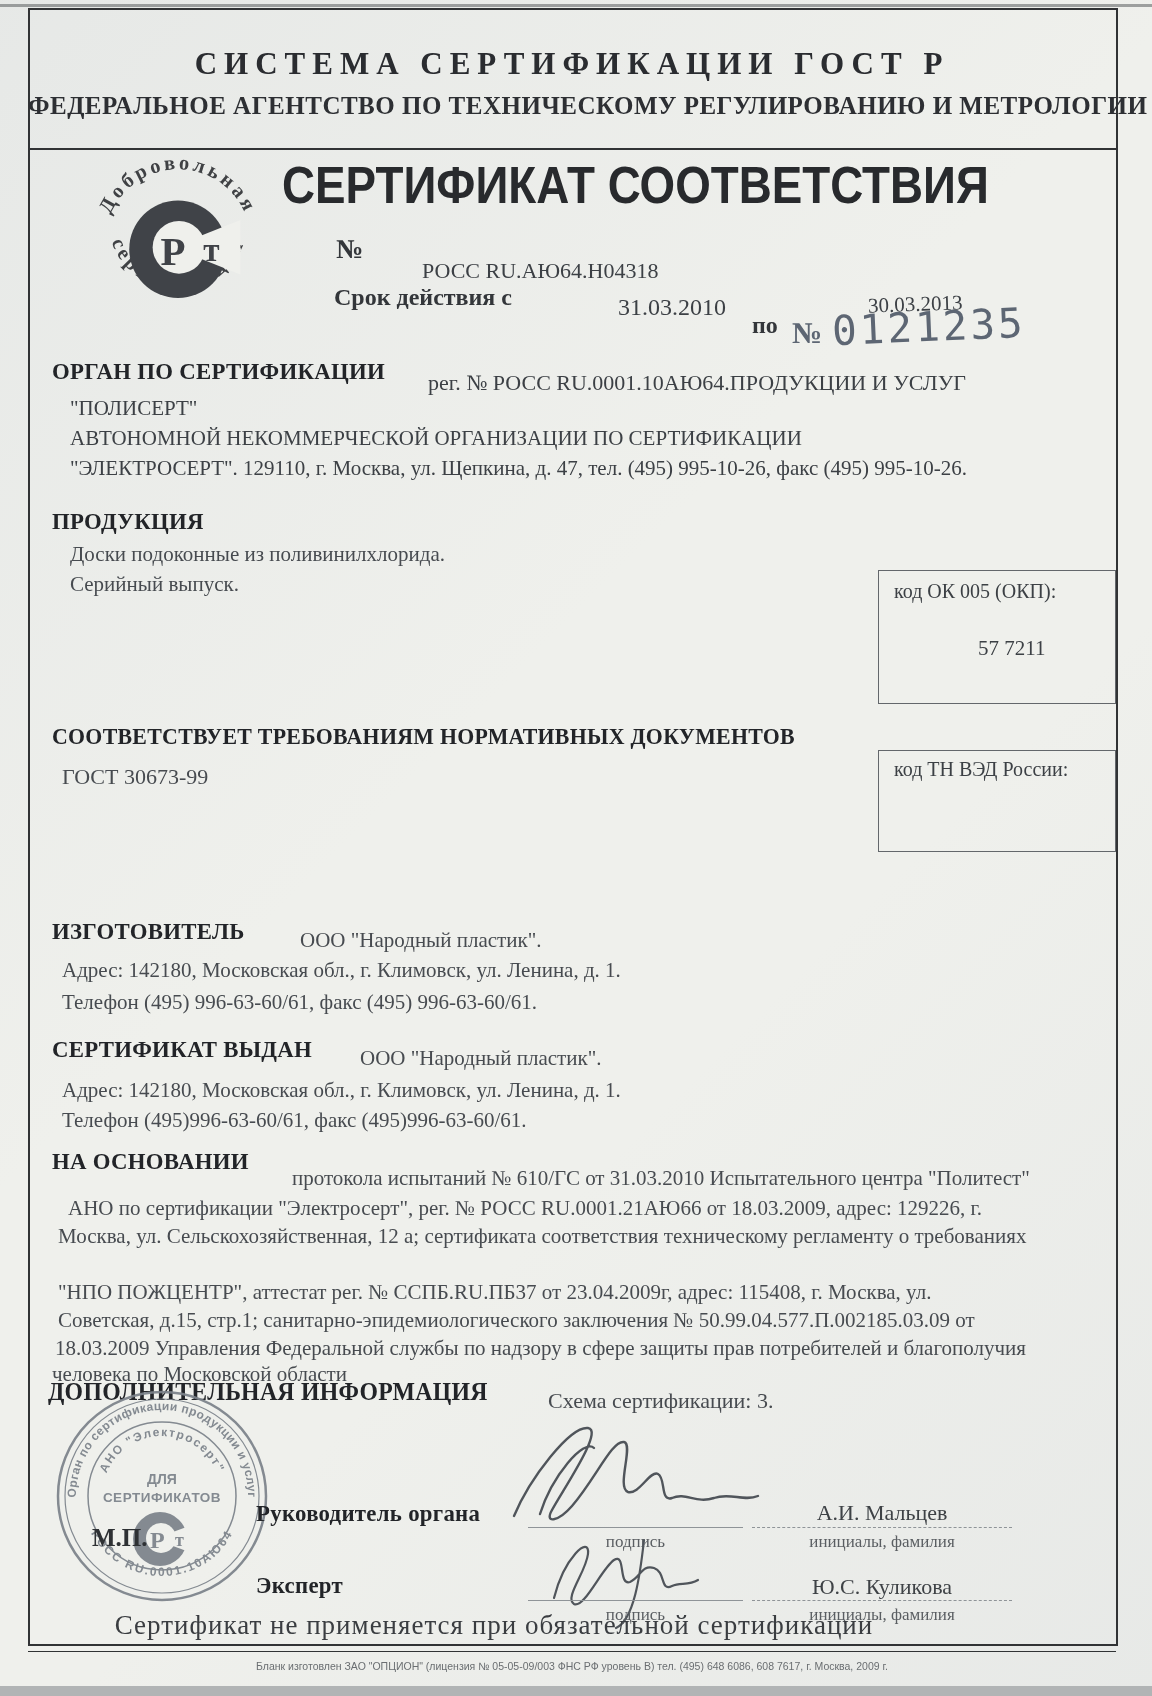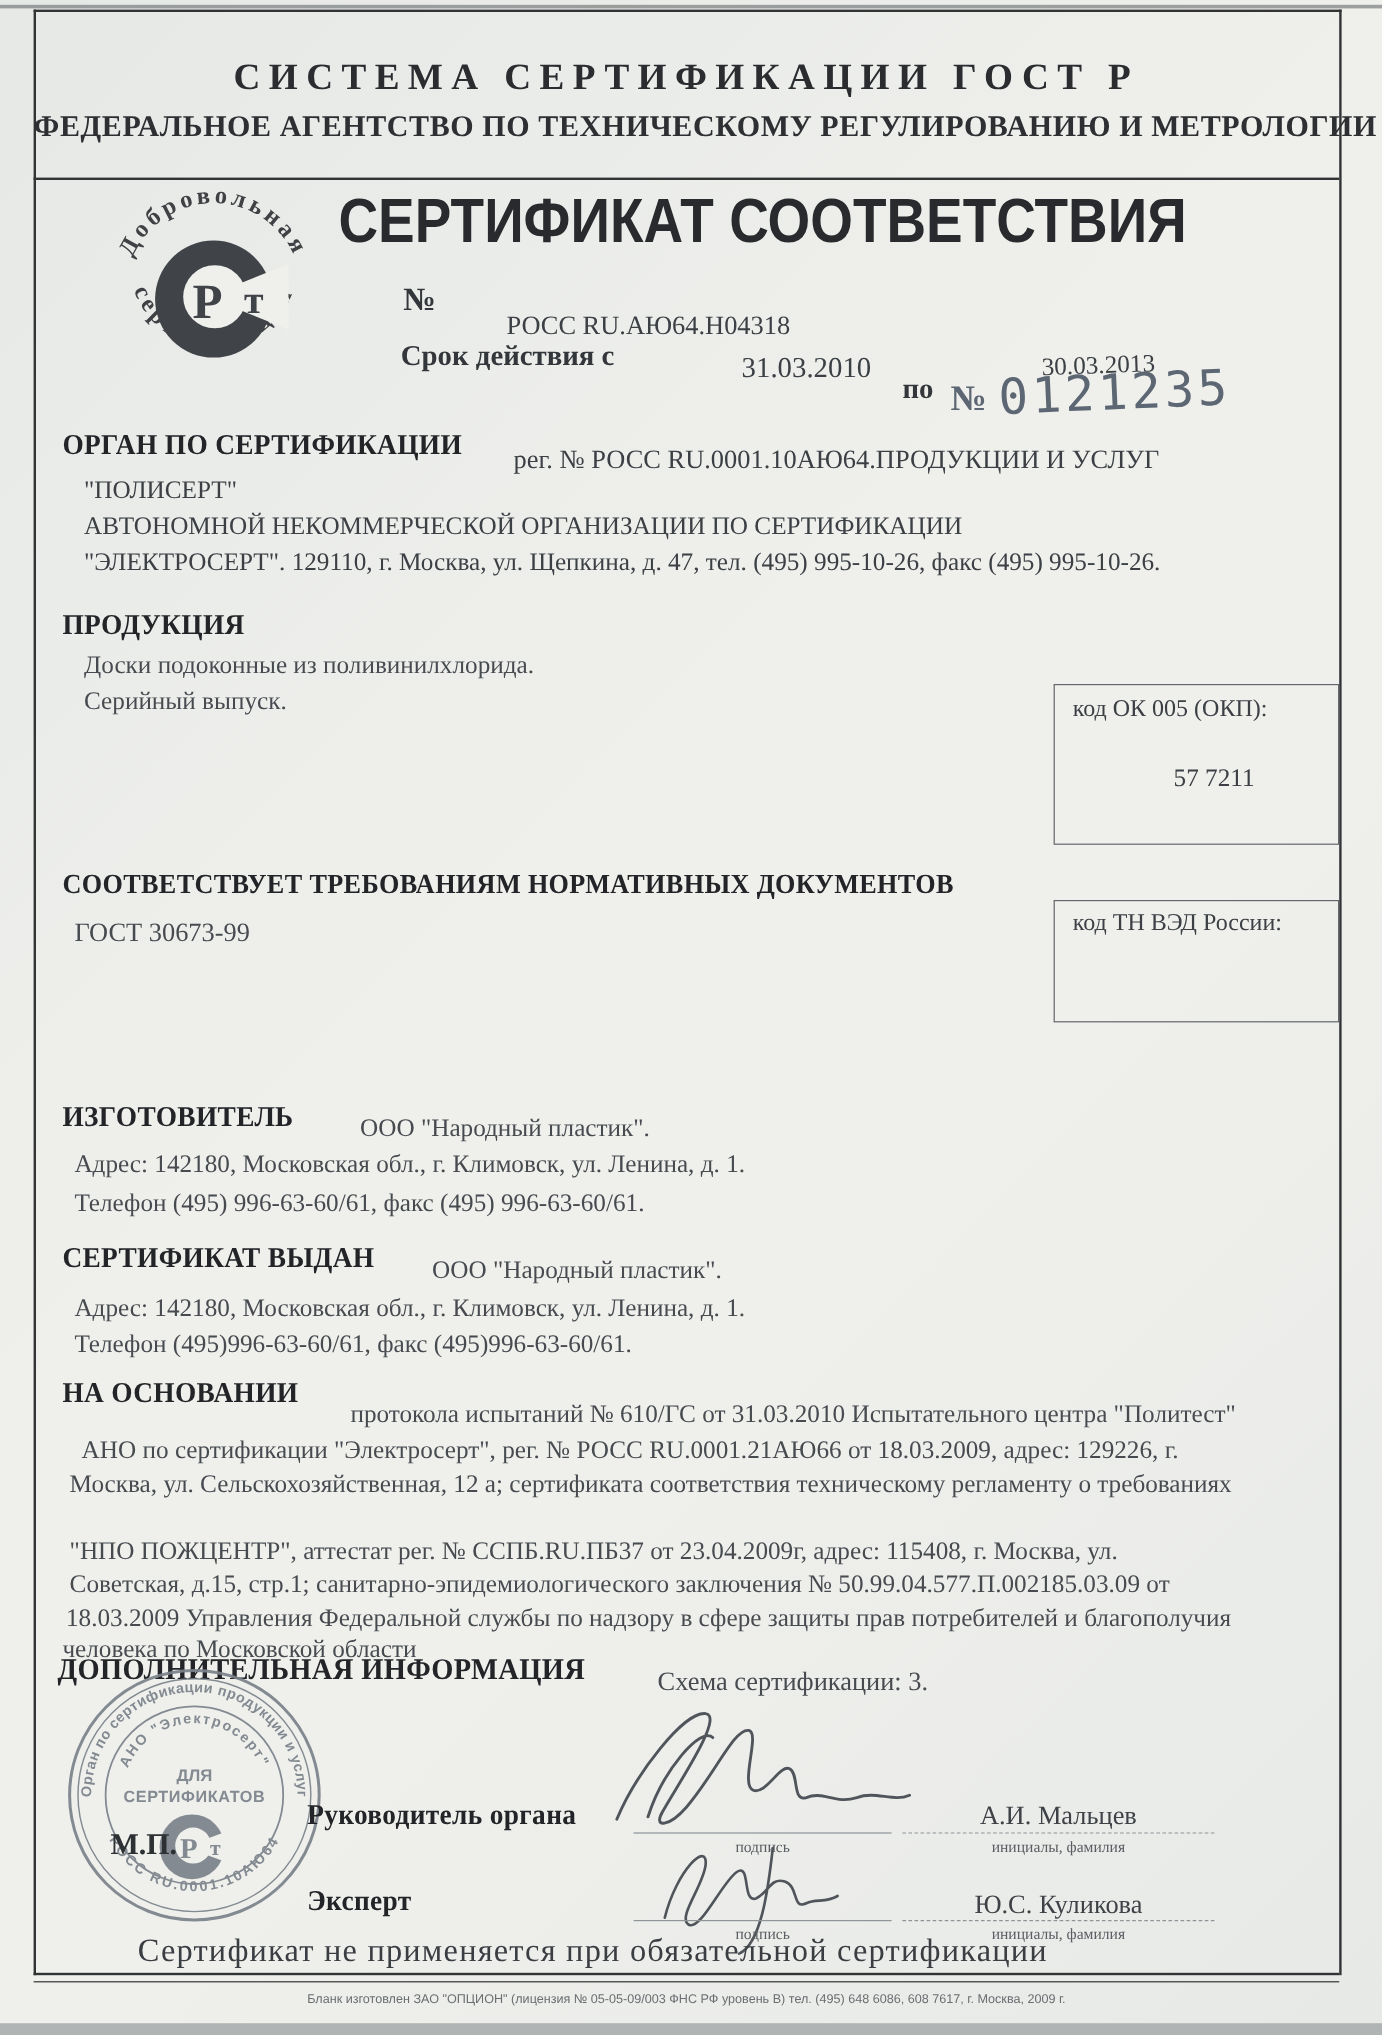--- a/index.html
+++ b/index.html
@@ -13,21 +13,21 @@
   }
   .t{position:absolute;white-space:nowrap;line-height:1.15;}
   .b{font-weight:bold;}
   .head{font-weight:bold;color:#222428;letter-spacing:.3px;transform:scaleX(.95);transform-origin:left center;}
   .frame{position:absolute;left:28px;top:8px;width:1086px;height:1636px;
     border:2px solid #313335;border-bottom:none;}
   .hline{position:absolute;background:#313335;}
   .box{position:absolute;border:1.5px solid #63676b;}
   .sigline{position:absolute;border-bottom:1.6px solid #8f9498;height:0;}
   .dotline{position:absolute;border-bottom:1.6px dashed #8f9498;height:0;}
-  .cap{font-size:13px;color:#5a5e62;}
+  .cap{font-size:17px;color:#5a5e62;}
   .gray{color:#474b50;}
   .stampnum{font-family:"DejaVu Sans Mono", monospace;color:#5d6673;}
   svg{position:absolute;overflow:visible;}
 </style>
 </head>
 <body>
 
 <div class="page">
 
   <div style="position:absolute;left:0;top:4px;width:100%;height:3px;background:#5a5c5e;opacity:.55;"></div>

